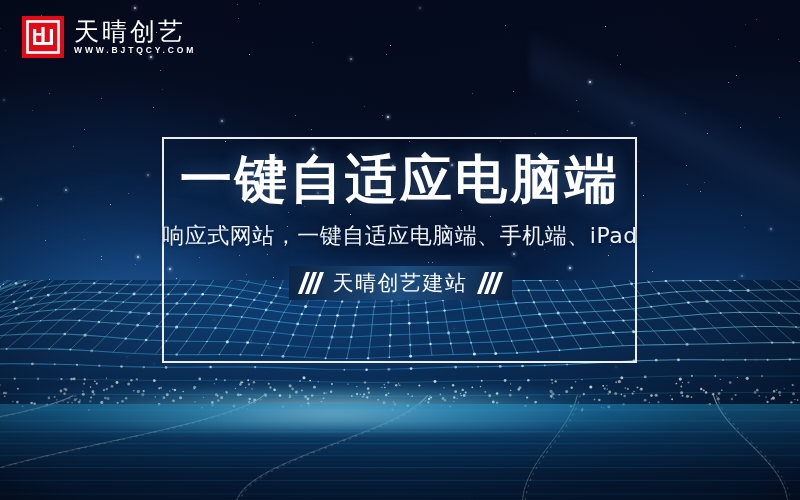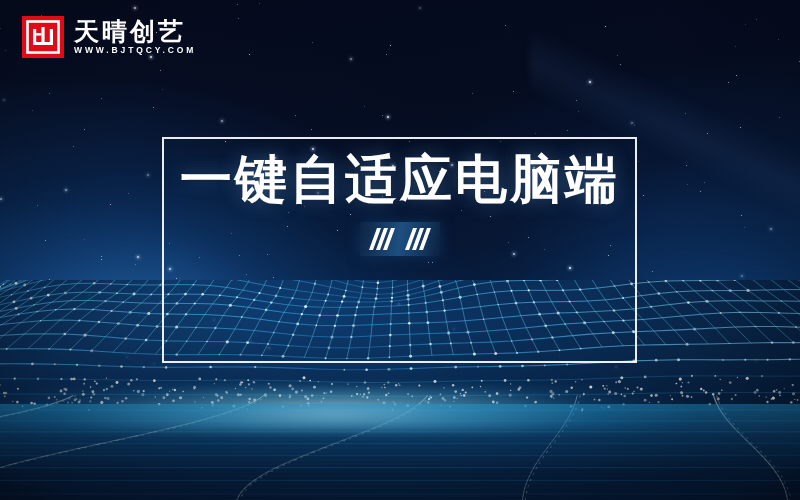--- a/index.html
+++ b/index.html
@@ -113,21 +113,21 @@
     width: 42px; height: 42px;
     background: #e00b16;
     position: relative;
     flex: 0 0 auto;
   }
   .logo-mark svg { display:block; }
   .logo-text { display: flex; flex-direction: column; gap: 2px; }
   .logo-cn {
     color: #ffffff;
     font-size: 25px;
-    font-weight: 700;
+    font-weight: 400;
     letter-spacing: 3px;
     line-height: 1;
     font-family: "DejaVu Sans", "Liberation Sans", sans-serif;
   }
   .logo-url {
     color: #ffffff;
     font-size: 8.5px;
     font-weight: 700;
     letter-spacing: 2.9px;
     line-height: 1;
@@ -1370,26 +1370,28 @@
     <div class="logo-text">
       <div class="logo-cn">天晴创艺</div>
       <div class="logo-url">WWW.BJTQCY.COM</div>
     </div>
   </div>
 
   <div class="frame"></div>
 
   <div class="hero">
     <h1 class="hero-title">一键自适应电脑端</h1>
+    <p class="hero-sub">响应式网站，一键自适应电脑端、手机端、iPad</p>
     <div class="badge-wrap">
       <span class="slashes" id="slashes-left">
           <i class="slash"></i>
           <i class="slash"></i>
           <i class="slash"></i>
         </span>
+      <span class="badge-text">天晴创艺建站</span>
       <span class="slashes" id="slashes-right">
           <i class="slash"></i>
           <i class="slash"></i>
           <i class="slash"></i>
         </span>
     </div>
   </div>
 
 </div>
 

